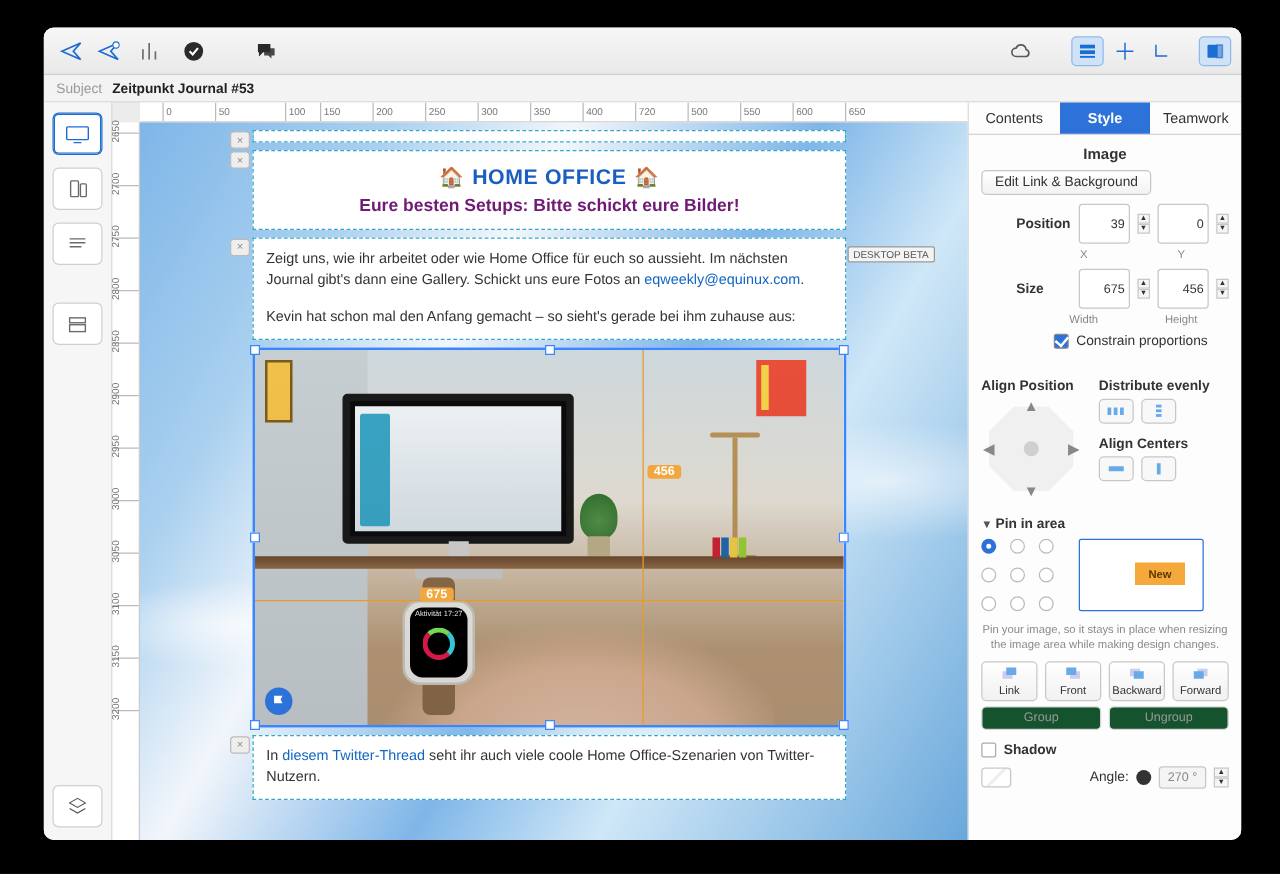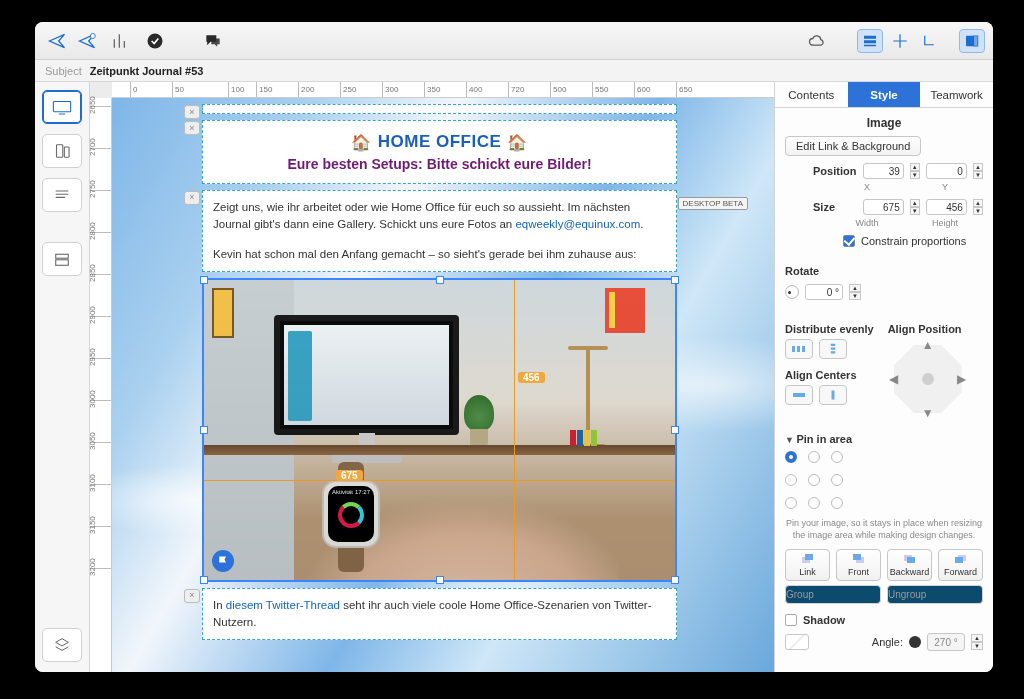--- a/index.html
+++ b/index.html
@@ -143,21 +143,21 @@
 
 .inspector{ width:219px; background:#fdfdfd; border-left:1px solid #d3d3d3; display:flex; flex-direction:column; font-size:11px; color:#333;}
 .insp-tabs{ display:flex; height:26px; border-bottom:1px solid #d3d3d3;}
 .insp-tab{ flex:1; display:flex; align-items:center; justify-content:center; font-size:11.5px; cursor:default;}
 .insp-tab.active{ background:#2d72d9; color:#fff; font-weight:600;}
 .insp-scroll{ flex:1; overflow-y:auto; padding:8px 10px;}
 .insp-title{ text-align:center; font-weight:600; font-size:12px; margin-bottom:6px;}
 .btn{ display:inline-block; border:1px solid #c7c7c7; background:linear-gradient(#fff,#f2f2f2); border-radius:4px; padding:3px 10px; font-size:11px;}
 .row{ display:flex; align-items:center; margin:7px 0; gap:6px;}
 .row .lbl{ width:52px; font-weight:600;margin-left:28px;}
-.num-field{ width:48px; height:16px; border:1px solid #c7c7c7; border-radius:3px; background:#fff; display:flex; align-items:center; justify-content:flex-end; padding-right:3px; font-size:10px; position:relative;}
+.num-field{ width:48px; height:32px; border:1px solid #c7c7c7; border-radius:3px; background:#fff; display:flex; align-items:center; justify-content:flex-end; padding-right:3px; font-size:10px; position:relative;}
 .stepper{ width:12px; display:flex; flex-direction:column; }
 .stepper span{ height:8px; border:1px solid #c7c7c7; background:#f6f6f6; font-size:6px; display:flex; align-items:center; justify-content:center;}
 .sublabel{ font-size:9px; color:#888; text-align:center; width:48px;}
 .sublabels{ display:flex; gap:18px; margin-left:58px; margin-top:-4px;}
 .checkbox{ width:12px; height:12px; border:1px solid #888; border-radius:2px; background:#2d72d9; position:relative;}
 .checkbox::after{content:"";position:absolute;left:2px;top:-1px;width:5px;height:8px;border:solid #fff;border-width:0 2px 2px 0;transform:rotate(40deg);}
 .sec-head{ font-weight:700; margin:10px 0 4px 0; font-size:11px;}
 .flip-btn{ width:28px; height:20px; border:1px solid #c7c7c7; border-radius:4px; background:linear-gradient(#fff,#f2f2f2); display:flex;align-items:center;justify-content:center;}
 .flip-btn svg{width:14px;height:10px;fill:#2d72d9;}
 .align-widget{ width:80px; height:80px; position:relative; margin:4px 0;}
@@ -173,21 +173,21 @@
 .pin-grid{ width:58px; height:58px; position:relative;}
 .pin-dot{position:absolute;width:12px;height:12px;border:1px solid #bbb;border-radius:50%;background:#fff;}
 .pin-dot.sel{border:4px solid #2d72d9;}
 .pin-preview{ width:100px; height:58px; border:1.5px solid #2d72d9; background:#fff; position:relative; border-radius:2px;}
 .pin-preview .inner{ position:absolute; left:44px; top:18px; width:40px; height:18px; background:#f6a93b; font-size:9px; font-weight:700; display:flex;align-items:center;justify-content:center; color:#5a3a00;}
 .hint{ font-size:9px; color:#8a8a8a; text-align:center; margin:8px 0; line-height:1.35;}
 .order-row{ display:flex; gap:6px; margin-top:6px;}
 .order-btn{ flex:1; border:1px solid #c7c7c7; border-radius:4px; background:linear-gradient(#fff,#f1f1f1); display:flex; flex-direction:column; align-items:center; padding:3px 0; font-size:9px; gap:2px;}
 .order-btn svg{width:16px;height:12px;fill:#68a9e8;}
 .group-row{display:flex; gap:6px; margin-top:4px;}
-.group-btn{ flex:1; border:1px solid #d6d6d6; border-radius:4px; background:#0c4a6e; color:#9a9a9a; font-size:10px; padding:3px 0; text-align:left;}
+.group-btn{ flex:1; border:1px solid #d6d6d6; border-radius:4px; background:#14532d; color:#9a9a9a; font-size:10px; padding:3px 0; text-align:center;}
 .shadow-row{ display:flex; align-items:center; gap:6px; margin-top:10px;}
 .shadow-row .chk{width:12px;height:12px;border:1px solid #aaa;border-radius:2px;background:#fff;}
 .swatch{ width:24px; height:16px; border:1px solid #c7c7c7; border-radius:3px; background:linear-gradient(135deg,#fff 45%,#eee 45% 55%, #fff 55%);}
 .angle-dot{width:12px;height:12px;border-radius:50%;background:#333;position:relative;flex-shrink:0;}
 .angle-dot::after{content:"";position:absolute;left:5px;top:1px;width:2px;height:5px;background:#333;transform-origin:bottom;transform:rotate(0deg);}
 .readout{ width:38px; height:18px; border:1px solid #c7c7c7; border-radius:3px; background:#f4f4f4; font-size:10px; display:flex;align-items:center;justify-content:center; color:#888;}
 
 ::-webkit-scrollbar{width:10px;} ::-webkit-scrollbar-thumb{background:#c7c7c7;border-radius:5px;}
 </style>
 </head>
@@ -488,36 +488,34 @@
         <div class="sublabels">
             <div class="sublabel">Width</div>
             <div class="sublabel" style="margin-left:12px">Height</div>
           </div>
         <div class="row" style="margin-left:58px;">
           <div class="checkbox"></div>
           <span>Constrain proportions</span>
         </div>
 
         <div style="display:flex; gap:20px; margin-top:8px;">
-          <div style="flex:1">
-            <div class="sec-head">Rotate</div>
-            <div class="row">
-              <div style="width:14px;height:14px;border:1px solid #bbb;border-radius:50%;position:relative;">
-                  <div style="position:absolute;left:2px;top:5px;width:3px;height:3px;background:#333;border-radius:50%;"></div>
-                </div>
-              <div class="num-field" style="width:38px">0 °</div>
-              <div class="stepper">
-                  <span>▲</span>
-                  <span>▼</span>
-                </div>
+        </div>
+
+        <div style="display:flex; gap:14px; margin-top:6px;">
+          <div>
+            <div class="sec-head">Align Position</div>
+            <div class="align-widget">
+              <div class="oct"></div>
+              <div class="arrow aw-u">▲</div>
+                <div class="arrow aw-d">▼</div>
+              <div class="arrow aw-l">◀</div>
+                <div class="arrow aw-r">▶</div>
+              <div class="dot"></div>
             </div>
           </div>
-        </div>
-
-        <div style="display:flex; gap:14px; margin-top:6px;">
           <div>
             <div class="sec-head">Distribute evenly</div>
             <div class="dist-row">
               <div class="dist-btn">
                   <svg viewBox="0 0 16 12">
                     <rect x="1" y="3" width="3" height="6"></rect>
                     <rect x="6" y="3" width="3" height="6"></rect>
                     <rect x="11" y="3" width="3" height="6"></rect>
                   </svg>
                 </div>
@@ -536,47 +534,39 @@
                     <path d="M8 0v12M2 4h12v4H2z"></path>
                   </svg>
                 </div>
               <div class="dist-btn">
                   <svg viewBox="0 0 12 16">
                     <path d="M0 8h12M4 2v12h4V2z"></path>
                   </svg>
                 </div>
             </div>
           </div>
-          <div>
-            <div class="sec-head">Align Position</div>
-            <div class="align-widget">
-              <div class="oct"></div>
-              <div class="arrow aw-u">▲</div>
-                <div class="arrow aw-d">▼</div>
-              <div class="arrow aw-l">◀</div>
-                <div class="arrow aw-r">▶</div>
-              <div class="dot"></div>
-            </div>
-          </div>
         </div>
 
         <div class="pin-sec" style="margin-top:10px;">
           <div class="sec-head disclosure">Pin in area</div>
           <div class="pin-row">
             <div class="pin-grid">
               <div class="pin-dot sel" style="left:0;top:0"></div>
               <div class="pin-dot" style="left:23px;top:0"></div>
               <div class="pin-dot" style="left:46px;top:0"></div>
               <div class="pin-dot" style="left:0;top:23px"></div>
               <div class="pin-dot" style="left:23px;top:23px"></div>
               <div class="pin-dot" style="left:46px;top:23px"></div>
               <div class="pin-dot" style="left:0;top:46px"></div>
               <div class="pin-dot" style="left:23px;top:46px"></div>
               <div class="pin-dot" style="left:46px;top:46px"></div>
             </div>
+            <div class="pin-preview">
+              <div class="inner">New</div>
+            </div>
           </div>
           <div class="hint">Pin your image, so it stays in place when resizing the image area while making design changes.</div>
         </div>
 
         <div class="order-row">
           <div class="order-btn">
               <svg viewBox="0 0 16 12">
                 <rect x="2" y="4" width="8" height="6" fill="#cce"></rect>
                 <rect x="5" y="1" width="8" height="6"></rect>
               </svg>

